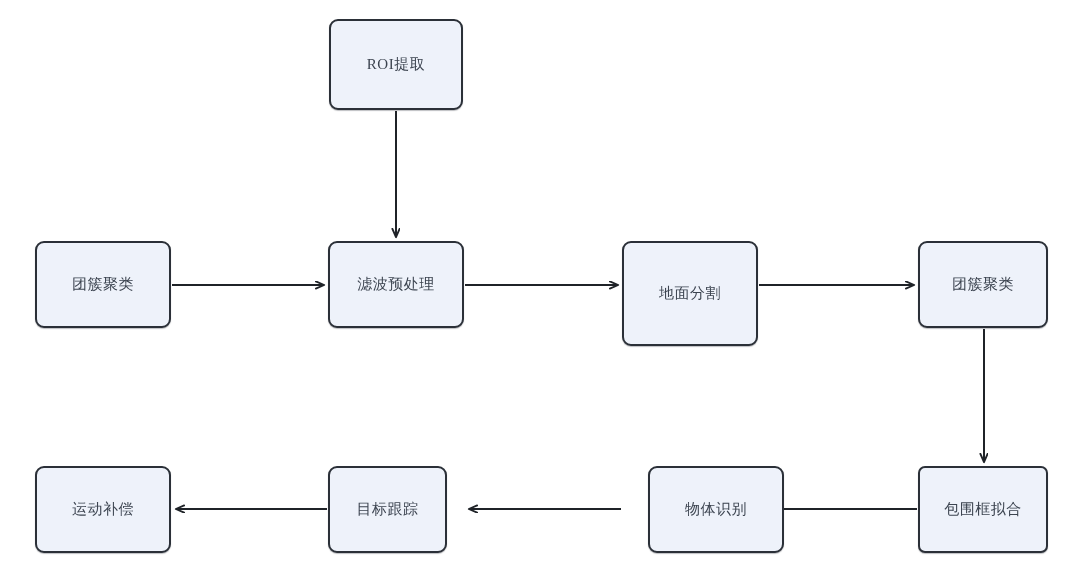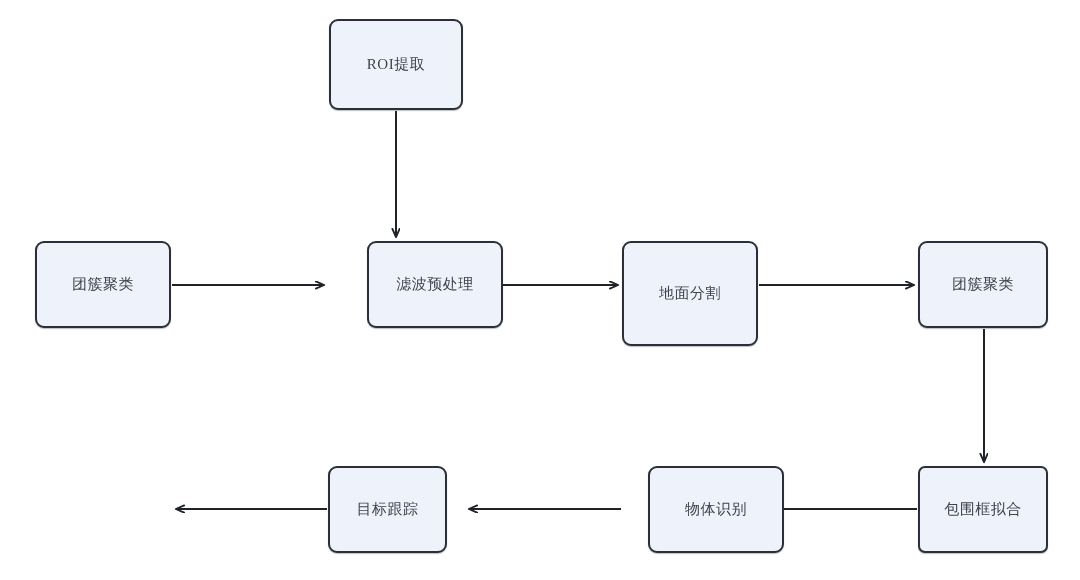--- a/index.html
+++ b/index.html
@@ -76,21 +76,21 @@
   </svg>
 
   <div class="node" style="left:329px; top:19px; width:134px; height:91px;">
     <span class="node-label">ROI提取</span>
   </div>
 
   <div class="node" style="left:35px; top:241px; width:136px; height:87px;">
     <span class="node-label">团簇聚类</span>
   </div>
 
-  <div class="node" style="left:328px; top:241px; width:136px; height:87px;margin-left:39px;">
+  <div class="node" style="left:328px; top:241px; width:136px; height:87px;">
     <span class="node-label">滤波预处理</span>
   </div>
 
   <div class="node" style="left:622px; top:241px; width:136px; height:105px;">
     <span class="node-label">地面分割</span>
   </div>
 
   <div class="node" style="left:918px; top:241px; width:130px; height:87px;">
     <span class="node-label">团簇聚类</span>
   </div>
@@ -100,14 +100,17 @@
   </div>
 
   <div class="node" style="left:648px; top:466px; width:136px; height:87px;">
     <span class="node-label">物体识别</span>
   </div>
 
   <div class="node" style="left:328px; top:466px; width:119px; height:87px;">
     <span class="node-label">目标跟踪</span>
   </div>
 
+  <div class="node" style="left:35px; top:466px; width:136px; height:87px;">
+    <span class="node-label">运动补偿</span>
+  </div>
 
 </div>
 
 </body></html>

